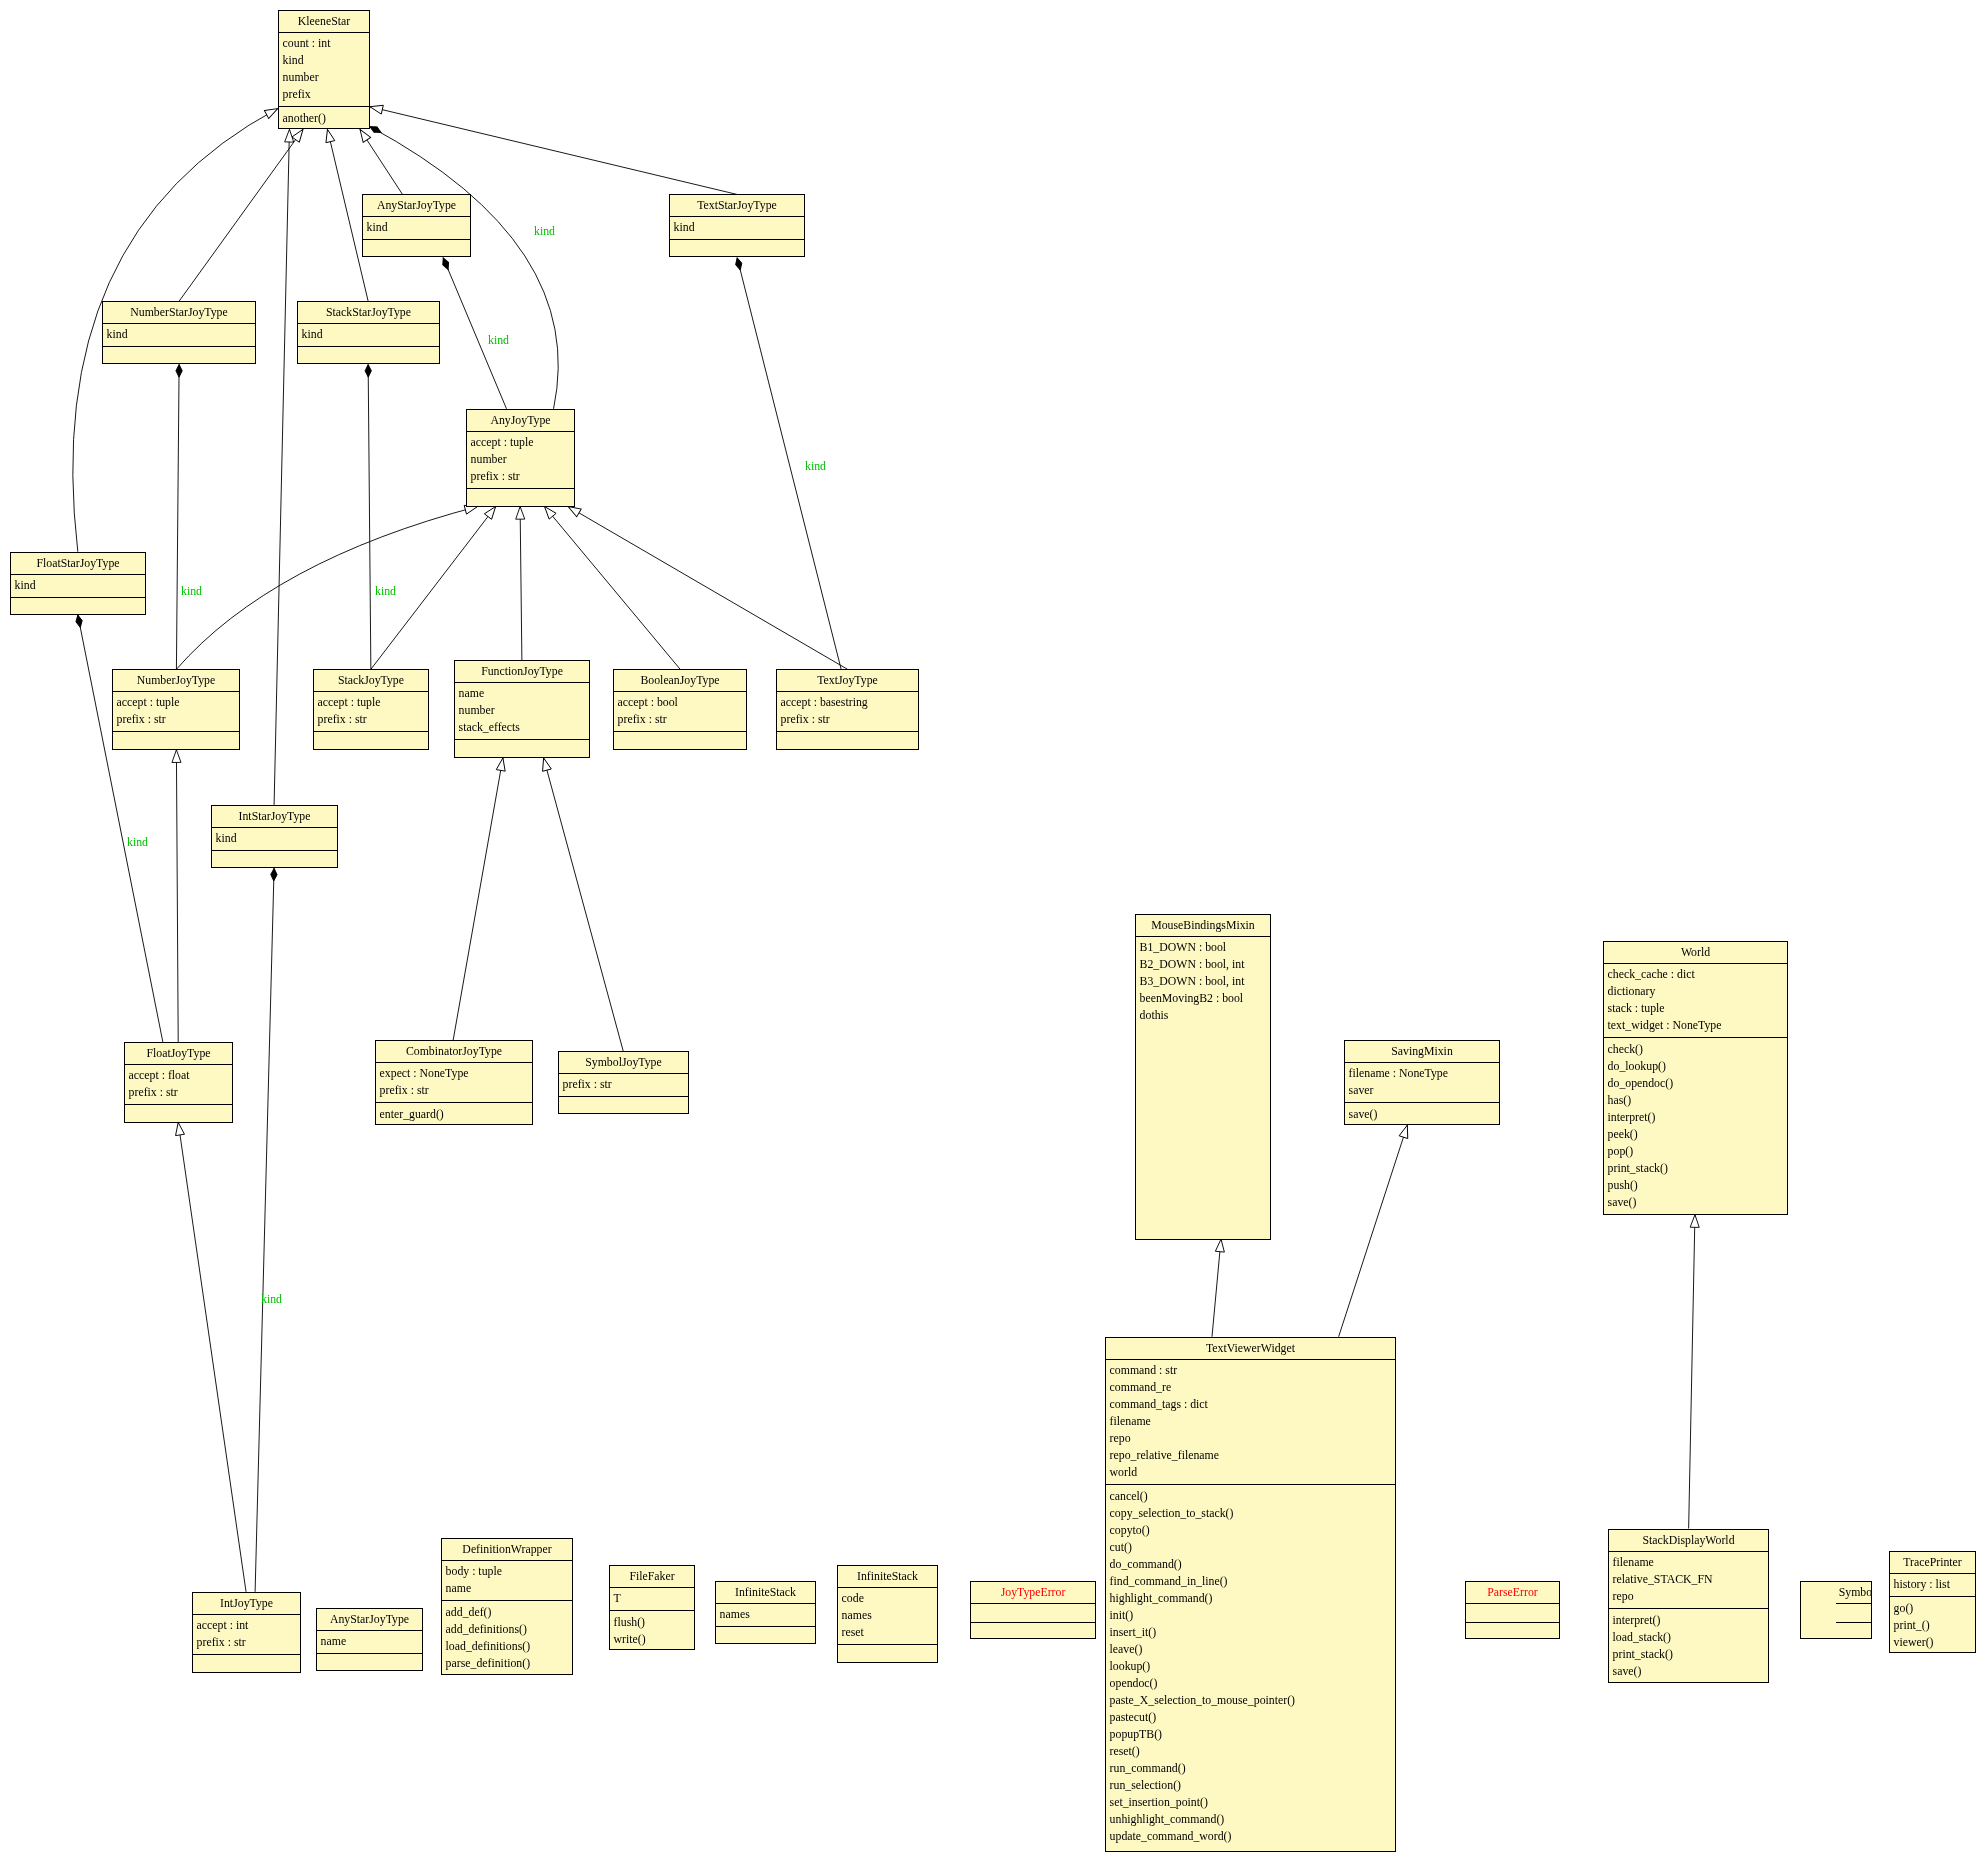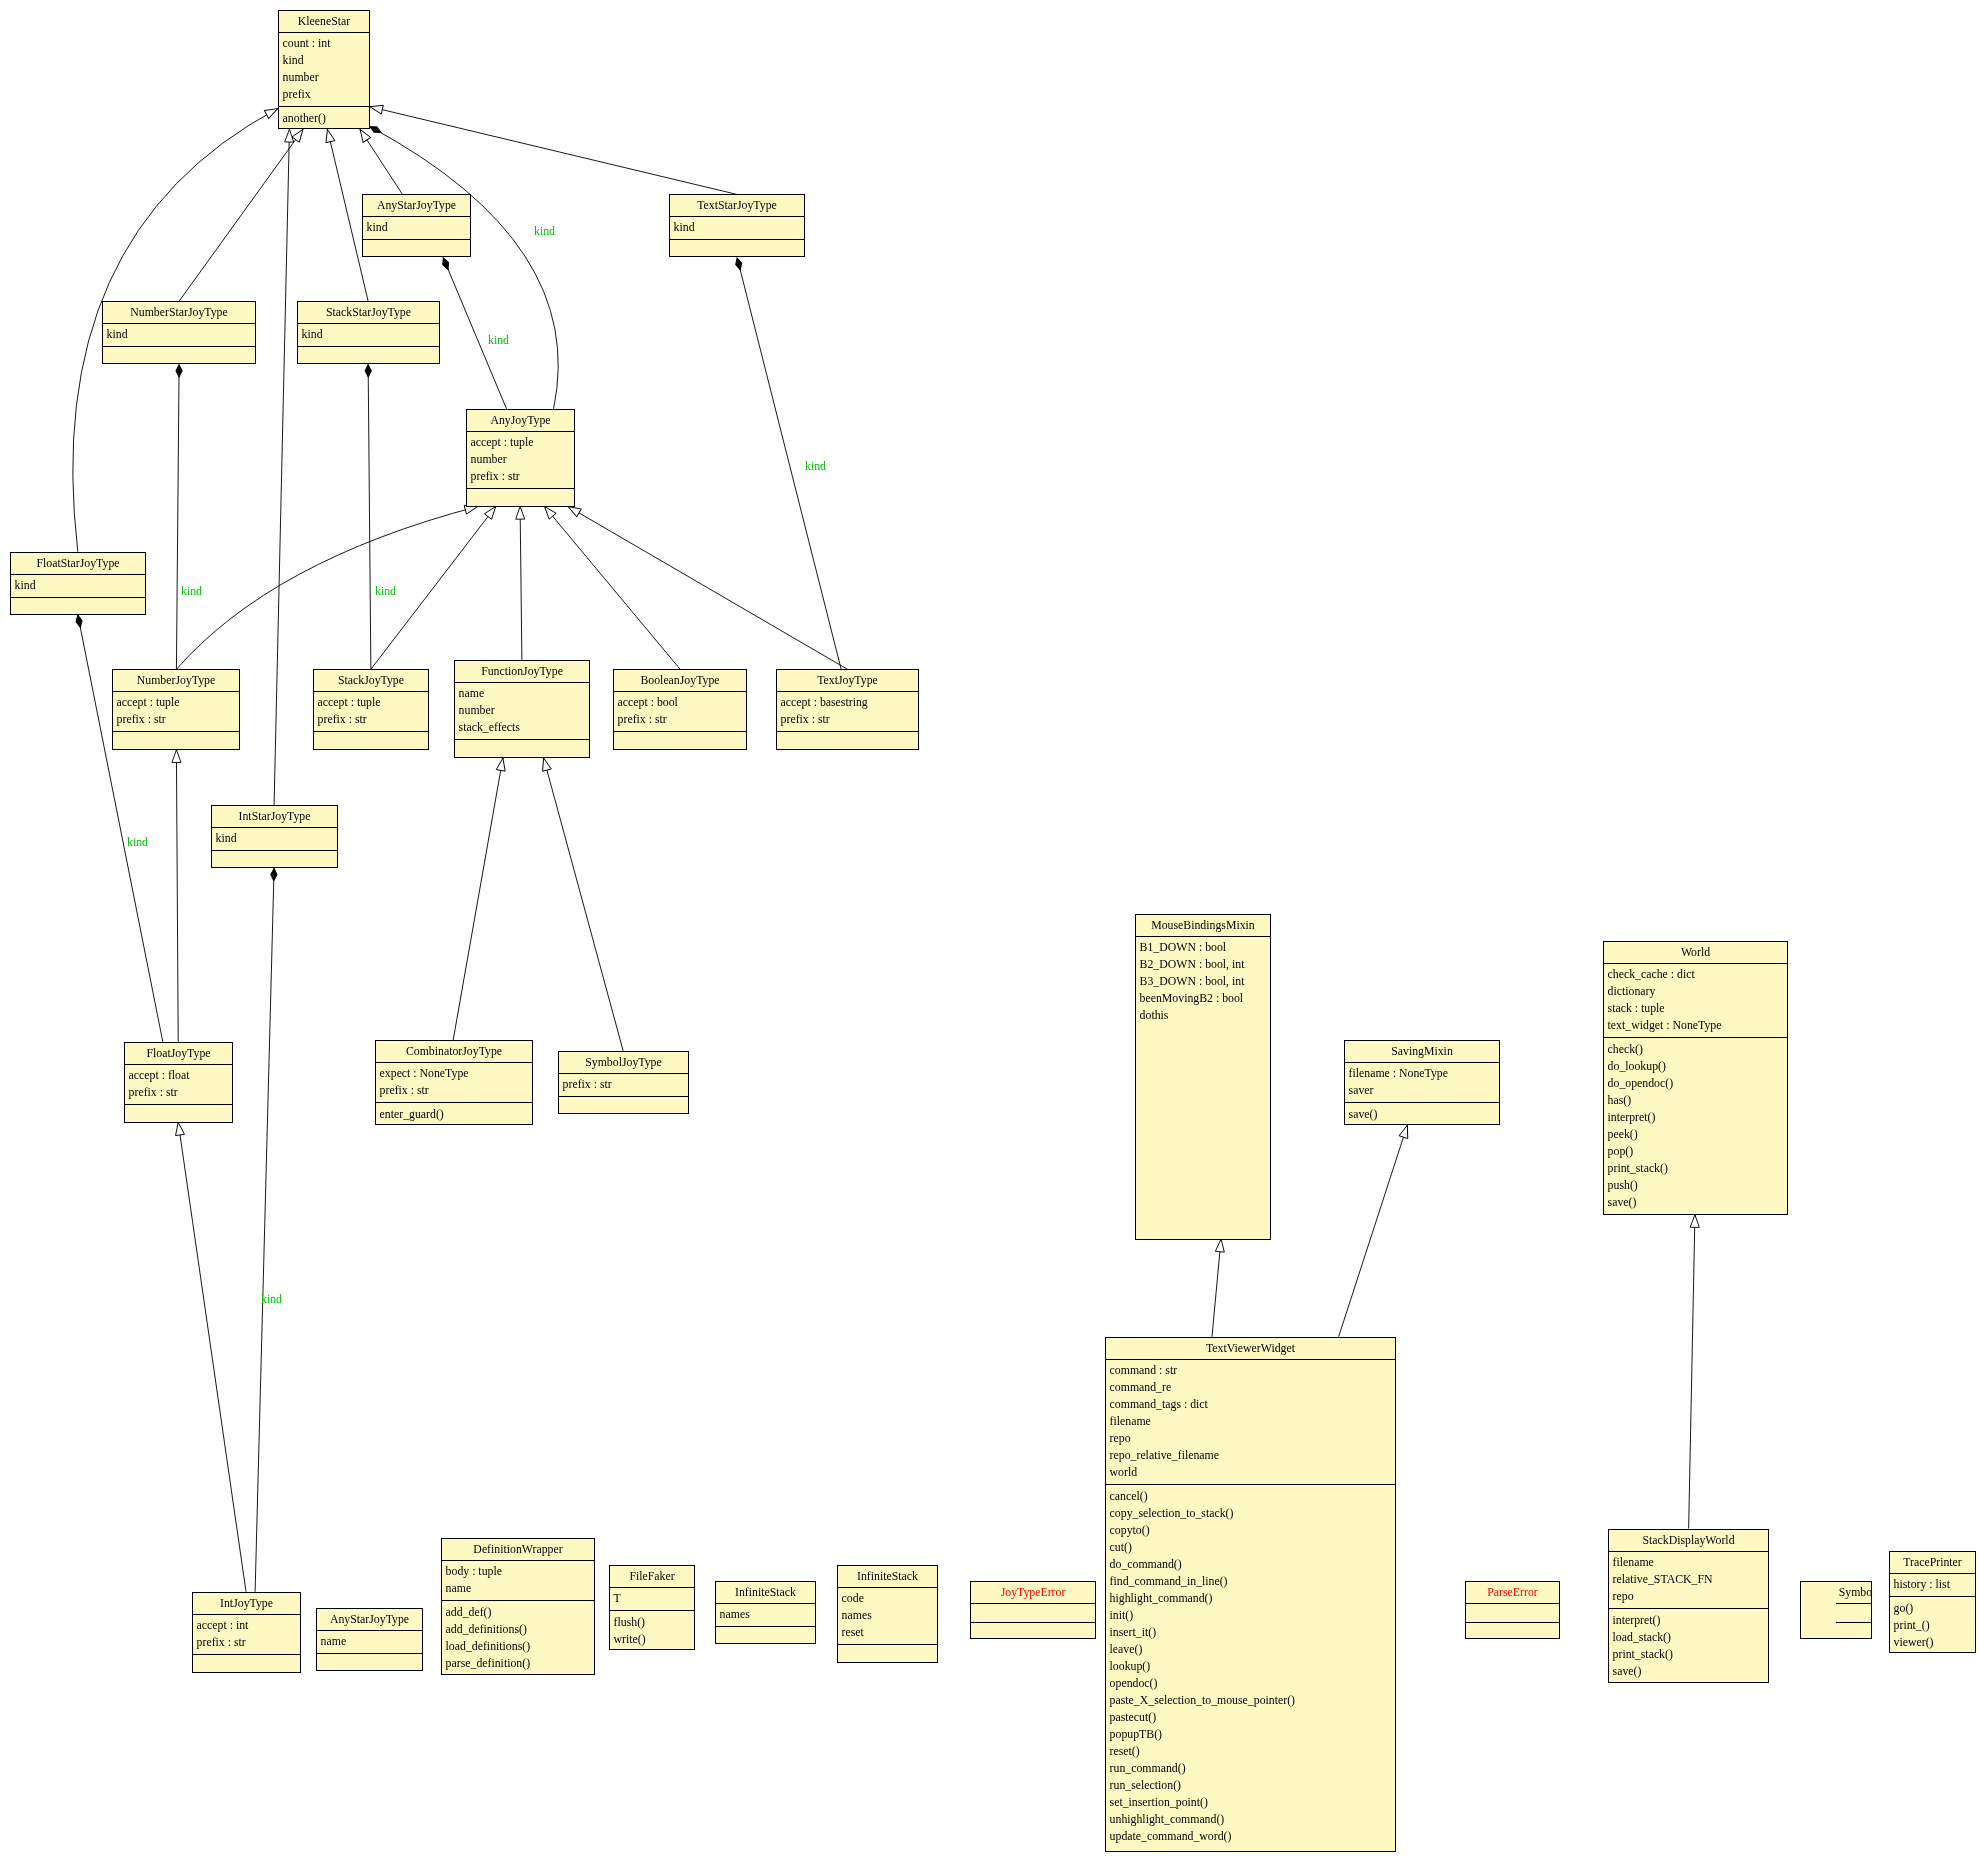--- a/index.html
+++ b/index.html
@@ -276,21 +276,21 @@
       </div>
       <div class="comp"></div>
     </div>
     <div class="cls" style="left: 316px; top: 1608px; width: 107px; height: 63px;">
       <div class="t">AnyStarJoyType</div>
       <div class="comp">
         <div class="line">name</div>
       </div>
       <div class="comp"></div>
     </div>
-    <div class="cls" style="left: 441px; top: 1538px; width: 154px; height: 137px;">
+    <div class="cls" style="left: 441px; top: 1538px; width: 132px; height: 137px;">
       <div class="t">DefinitionWrapper</div>
       <div class="comp">
         <div class="line">body : tuple</div>
         <div class="line">name</div>
       </div>
       <div class="comp">
         <div class="line">add_def()</div>
         <div class="line">add_definitions()</div>
         <div class="line">load_definitions()</div>
         <div class="line">parse_definition()</div>

